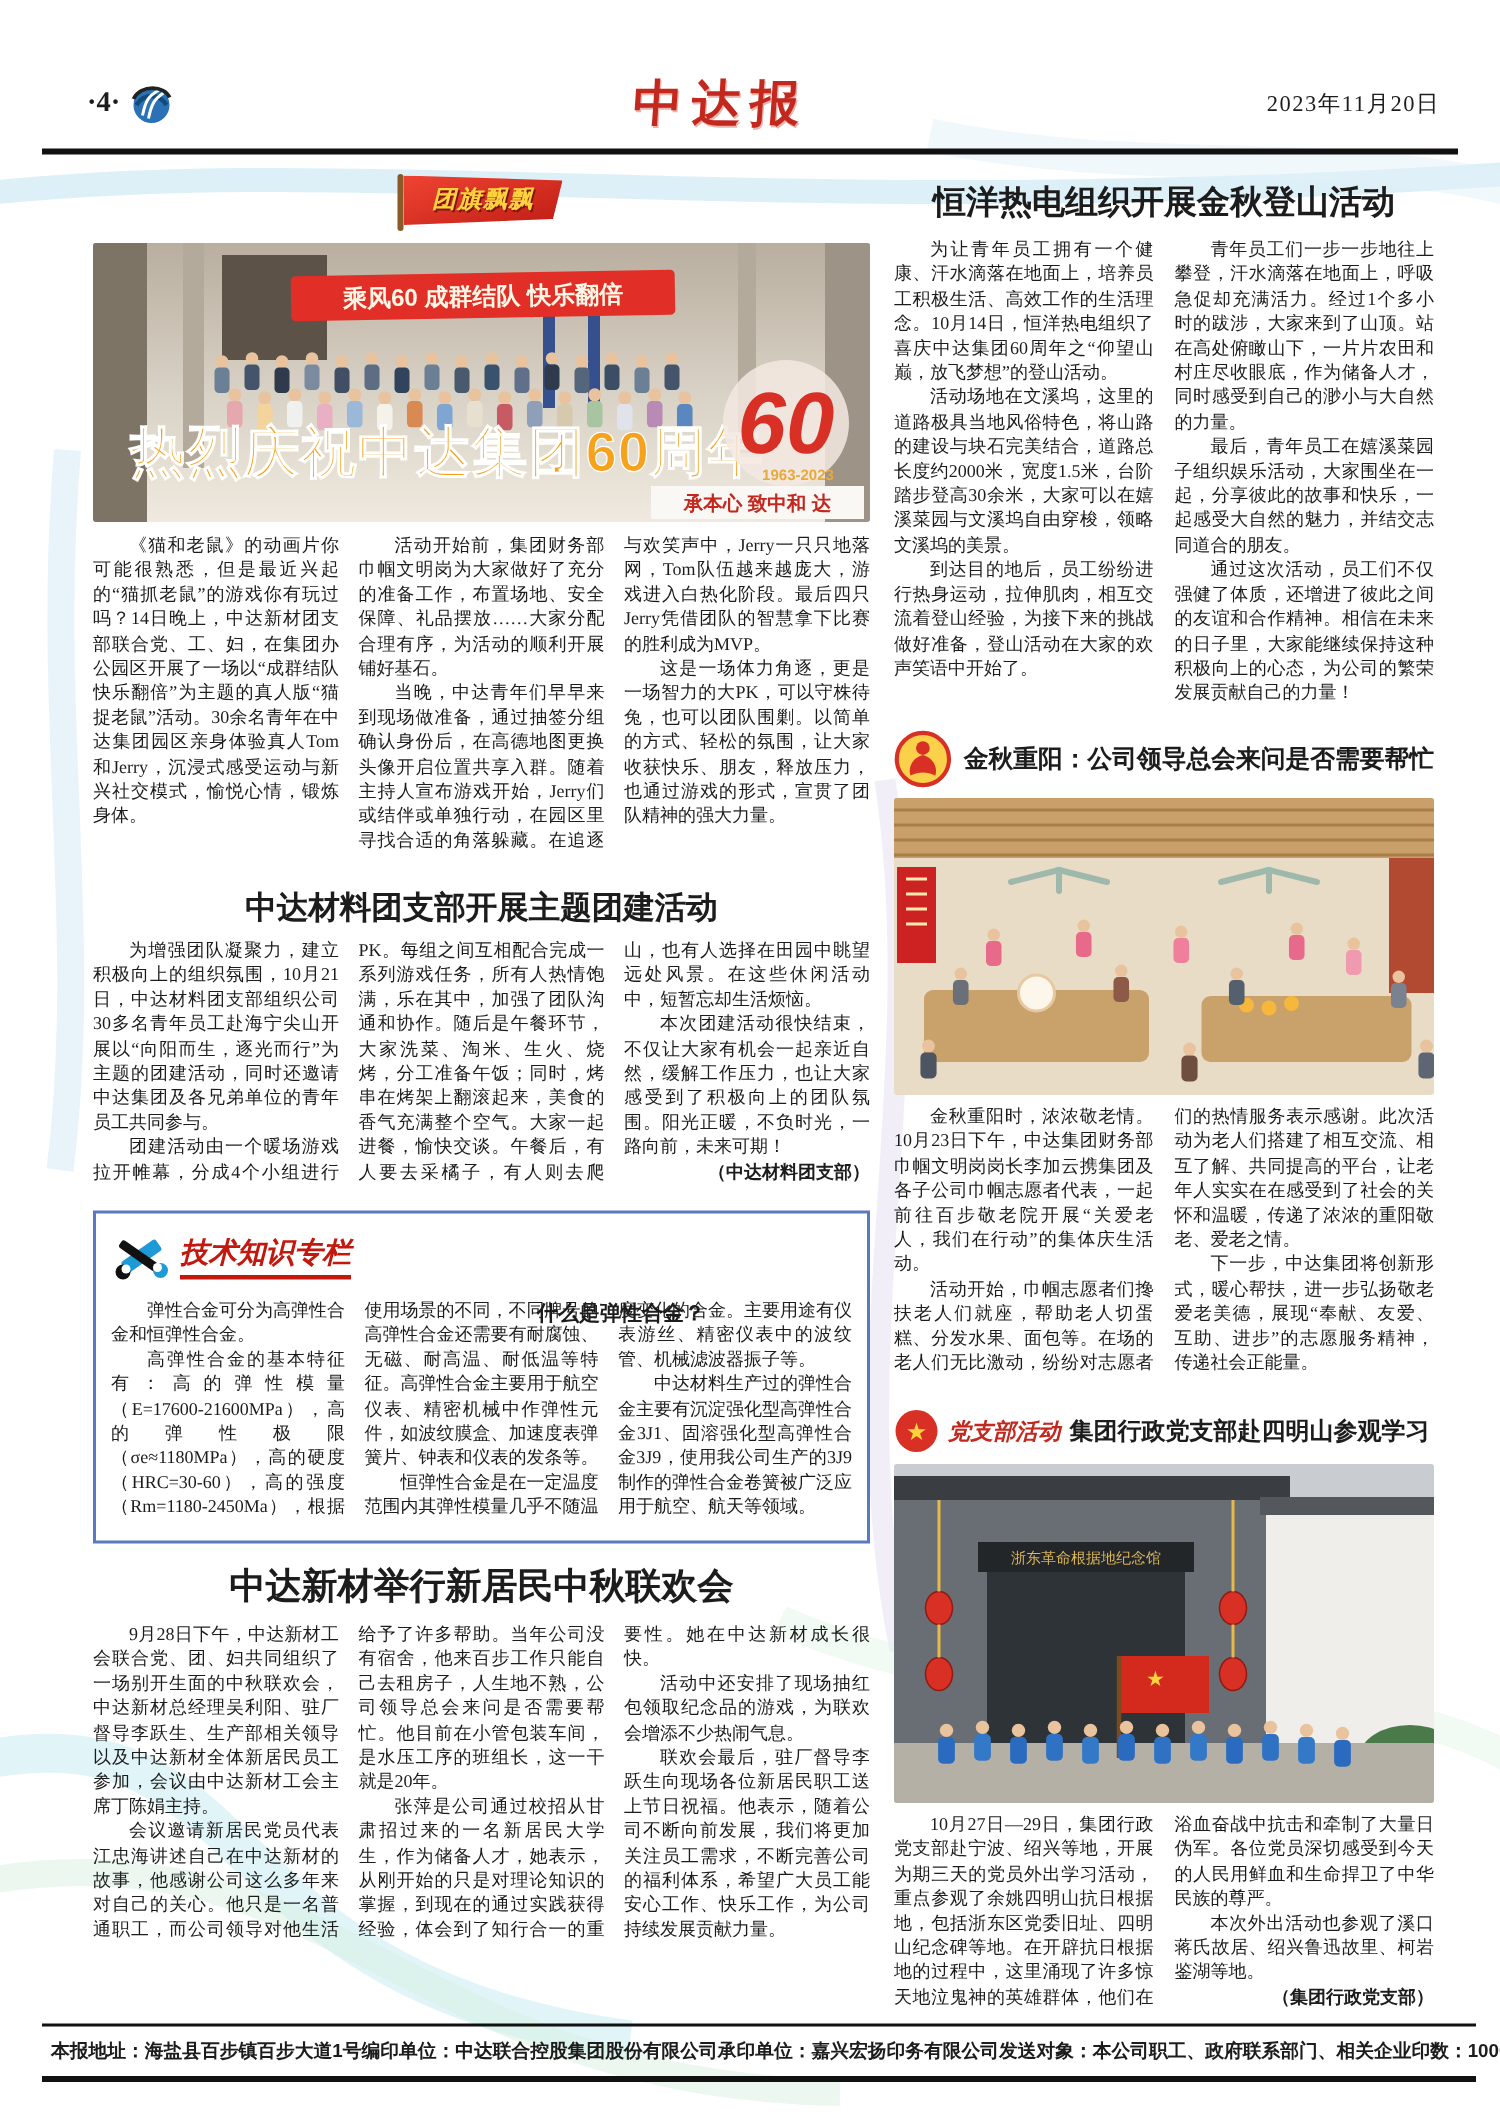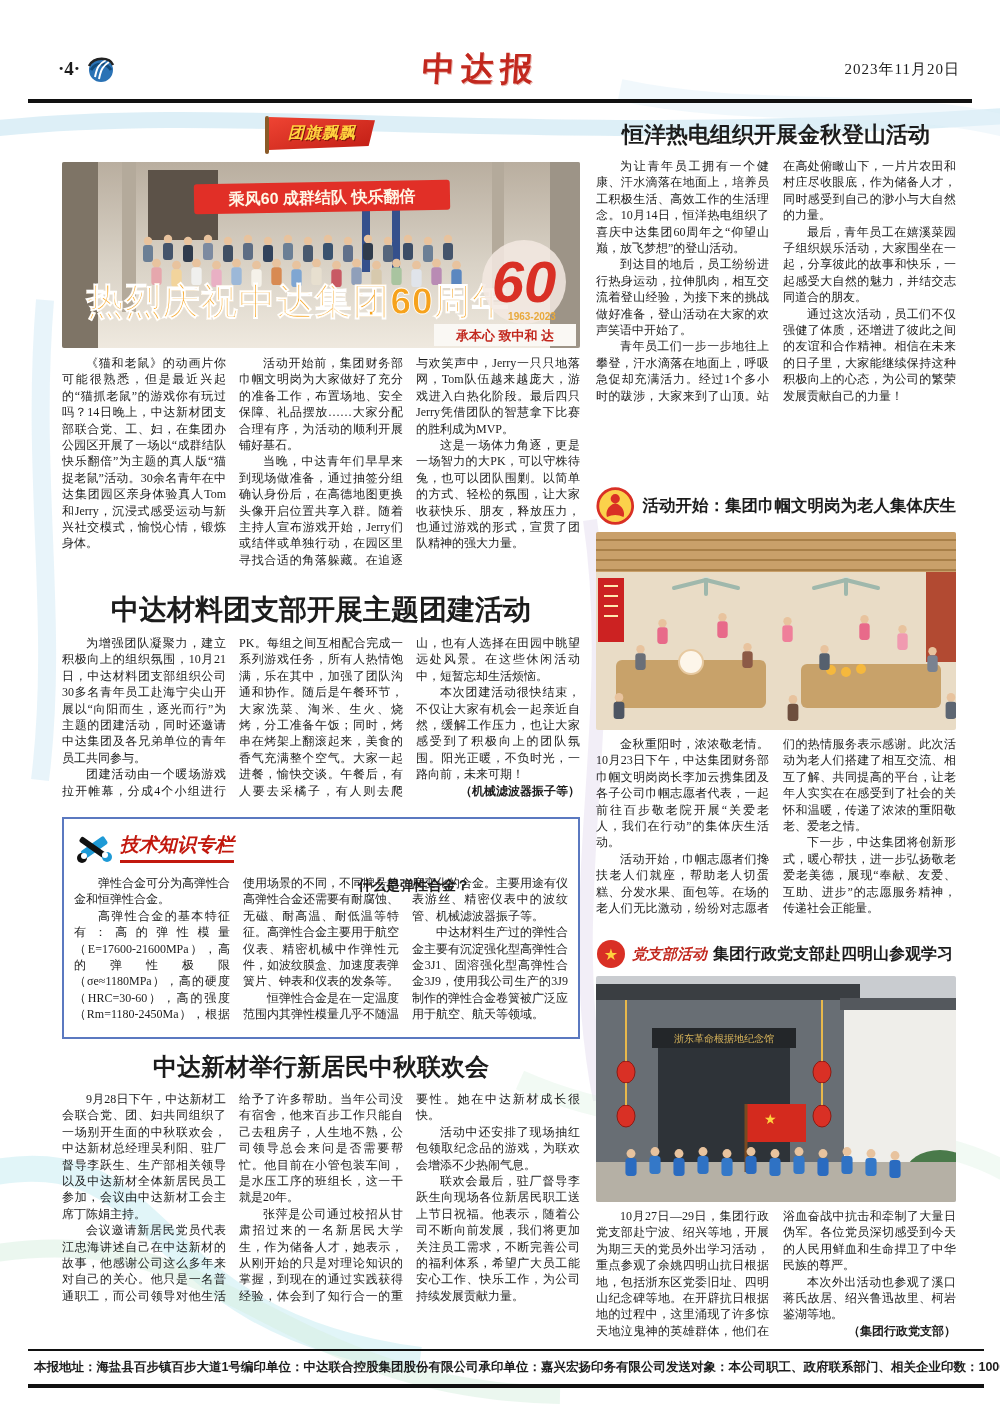--- a/index.html
+++ b/index.html
@@ -29,21 +29,21 @@
   .flagbadge{position:relative;width:112px;height:38px;flex:0 0 auto;}
   .flagbadge .pole{position:absolute;left:0;top:0;width:4px;height:38px;background:#8a5a28;border-radius:2px;}
   .flagbadge .flag{position:absolute;left:4px;top:1px;width:106px;height:33px;
      background:linear-gradient(160deg,#ef4433,#c01d14);
      clip-path:polygon(0 0,100% 10%,94% 88%,0 100%);
      display:flex;align-items:center;justify-content:center;}
   .flagbadge .flag span{color:#ffd23e;font-weight:900;font-size:16px;font-style:italic;
      letter-spacing:1px;font-family:"Liberation Sans",sans-serif;text-shadow:1px 1px 0 #7e120c;}
   .artA-title{font-size:17.5px;font-weight:900;white-space:nowrap;}
   .h-center{font-weight:900;text-align:center;}
-  .artB-title{font-size:28px;margin:8px 0 6px;}
+  .artB-title{font-size:21px;margin:8px 0 6px;}
   .artD-title{font-size:24px;margin:12px 0 8px;}
   .artE-title{font-size:22px;margin:0 0 8px;}
   .artF-head{display:flex;align-items:center;gap:8px;margin:8px 0 4px;height:44px;}
   .artF-title{font-size:16.5px;font-weight:900;white-space:nowrap;}
   .artG-head{display:flex;align-items:center;gap:6px;margin:8px 0 4px;height:36px;}
   .artG-badge-txt{color:#c2281e;font-weight:900;font-size:15px;font-style:italic;white-space:nowrap;
       font-family:"Liberation Sans",sans-serif;}
   .artG-title{font-size:16px;font-weight:900;white-space:nowrap;}
   
   .techbox{border:2px solid #5b79c0;background:rgba(255,255,255,.65);margin-top:12px;padding:8px 10px 8px;}
@@ -180,21 +180,21 @@
 
     </div>
 
     <div class="h-center hd-sans artB-title">中达材料团支部开展主题团建活动</div>
     <div class="body cols3" style="height:170px;">
       <div>
           <p>为增强团队凝聚力，建立积极向上的组织氛围，10月21日，中达材料团支部组织公司30多名青年员工赴海宁尖山开展以“向阳而生，逐光而行”为主题的团建活动，同时还邀请中达集团及各兄弟单位的青年员工共同参与。</p>
           <p>团建活动由一个暖场游戏拉开帷幕，分成4个小组进行PK。每组之间互相配合完成一系列游戏任务，所有人热情饱满，乐在其中，加强了团队沟通和协作。随后是午餐环节，大家洗菜、淘米、生火、烧烤，分工准备午饭；同时，烤串在烤架上翻滚起来，美食的香气充满整个空气。大家一起进餐，愉快交谈。午餐后，有人要去采橘子，有人则去爬山，也有人选择在田园中眺望远处风景。在这些休闲活动中，短暂忘却生活烦恼。</p>
           <p>本次团建活动很快结束，不仅让大家有机会一起亲近自然，缓解工作压力，也让大家感受到了积极向上的团队氛围。阳光正暖，不负时光，一路向前，未来可期！</p>
         </div>
-      <p class="byline">（机械滤波器振子等）</p>
+      <p class="byline">（中达材料团支部）</p>
     </div>
 
     <div class="techbox">
       <div class="tech-head">
         <div class="tech-badge">
           <svg width="40" height="40" viewBox="0 0 40 40">
             <rect x="6" y="16" width="28" height="9" rx="2" transform="rotate(-35 20 20)" fill="#1e9ad6"></rect>
             <rect x="4" y="18" width="30" height="6" rx="2" transform="rotate(35 20 20)" fill="#111"></rect>
             <circle cx="8" cy="31" r="5" fill="#111"></circle>
               <circle cx="10" cy="29" r="3" fill="#fff"></circle>
@@ -228,35 +228,36 @@
 
     </div>
   </div>
 
   <div class="colR">
 
     <div class="h-center hd-sans artE-title">恒洋热电组织开展金秋登山活动</div>
     <div class="body cols2" style="height:318px;">
       <div>
           <p>为让青年员工拥有一个健康、汗水滴落在地面上，培养员工积极生活、高效工作的生活理念。10月14日，恒洋热电组织了喜庆中达集团60周年之“仰望山巅，放飞梦想”的登山活动。</p>
+          <p>活动场地在文溪坞，这里的道路极具当地风俗特色，将山路的建设与块石完美结合，道路总长度约2000米，宽度1.5米，台阶踏步登高30余米，大家可以在嬉溪菜园与文溪坞自由穿梭，领略文溪坞的美景。</p>
           <p>到达目的地后，员工纷纷进行热身运动，拉伸肌肉，相互交流着登山经验，为接下来的挑战做好准备，登山活动在大家的欢声笑语中开始了。</p>
           <p>青年员工们一步一步地往上攀登，汗水滴落在地面上，呼吸急促却充满活力。经过1个多小时的跋涉，大家来到了山顶。站在高处俯瞰山下，一片片农田和村庄尽收眼底，作为储备人才，同时感受到自己的渺小与大自然的力量。</p>
           <p>最后，青年员工在嬉溪菜园子组织娱乐活动，大家围坐在一起，分享彼此的故事和快乐，一起感受大自然的魅力，并结交志同道合的朋友。</p>
           <p>通过这次活动，员工们不仅强健了体质，还增进了彼此之间的友谊和合作精神。相信在未来的日子里，大家能继续保持这种积极向上的心态，为公司的繁荣发展贡献自己的力量！</p>
         </div>
 
     </div>
 
     <div class="artF-head">
       <svg width="42" height="42" viewBox="0 0 42 42">
         <circle cx="21" cy="21" r="19" fill="#fbd14b" stroke="#d93025" stroke-width="3"></circle>
         <circle cx="21" cy="13" r="5" fill="#d93025"></circle>
         <path d="M21,18 C13,20 10,28 12,33 C18,30 24,30 30,33 C32,28 29,20 21,18 Z" fill="#d93025"></path>
       </svg>
-      <div class="artF-title hd-sans">活动开始：集团巾帼文明岗为老人集体庆生</div>
+      <div class="artF-title hd-sans">金秋重阳：公司领导总会来问是否需要帮忙</div>
     </div>
 
     <svg class="photo" width="360" height="198" viewBox="0 0 360 198" xmlns="http://www.w3.org/2000/svg">
       <defs>
         <symbol id="pq" viewBox="-6 -6 12 26">
           <circle cx="0" cy="-1" r="4" fill="#e8c39e"></circle>
           <rect x="-5" y="3" width="10" height="16" rx="3" fill="currentColor"></rect>
         </symbol>
       </defs>
       <rect width="360" height="198" fill="#e9dcc6"></rect>

